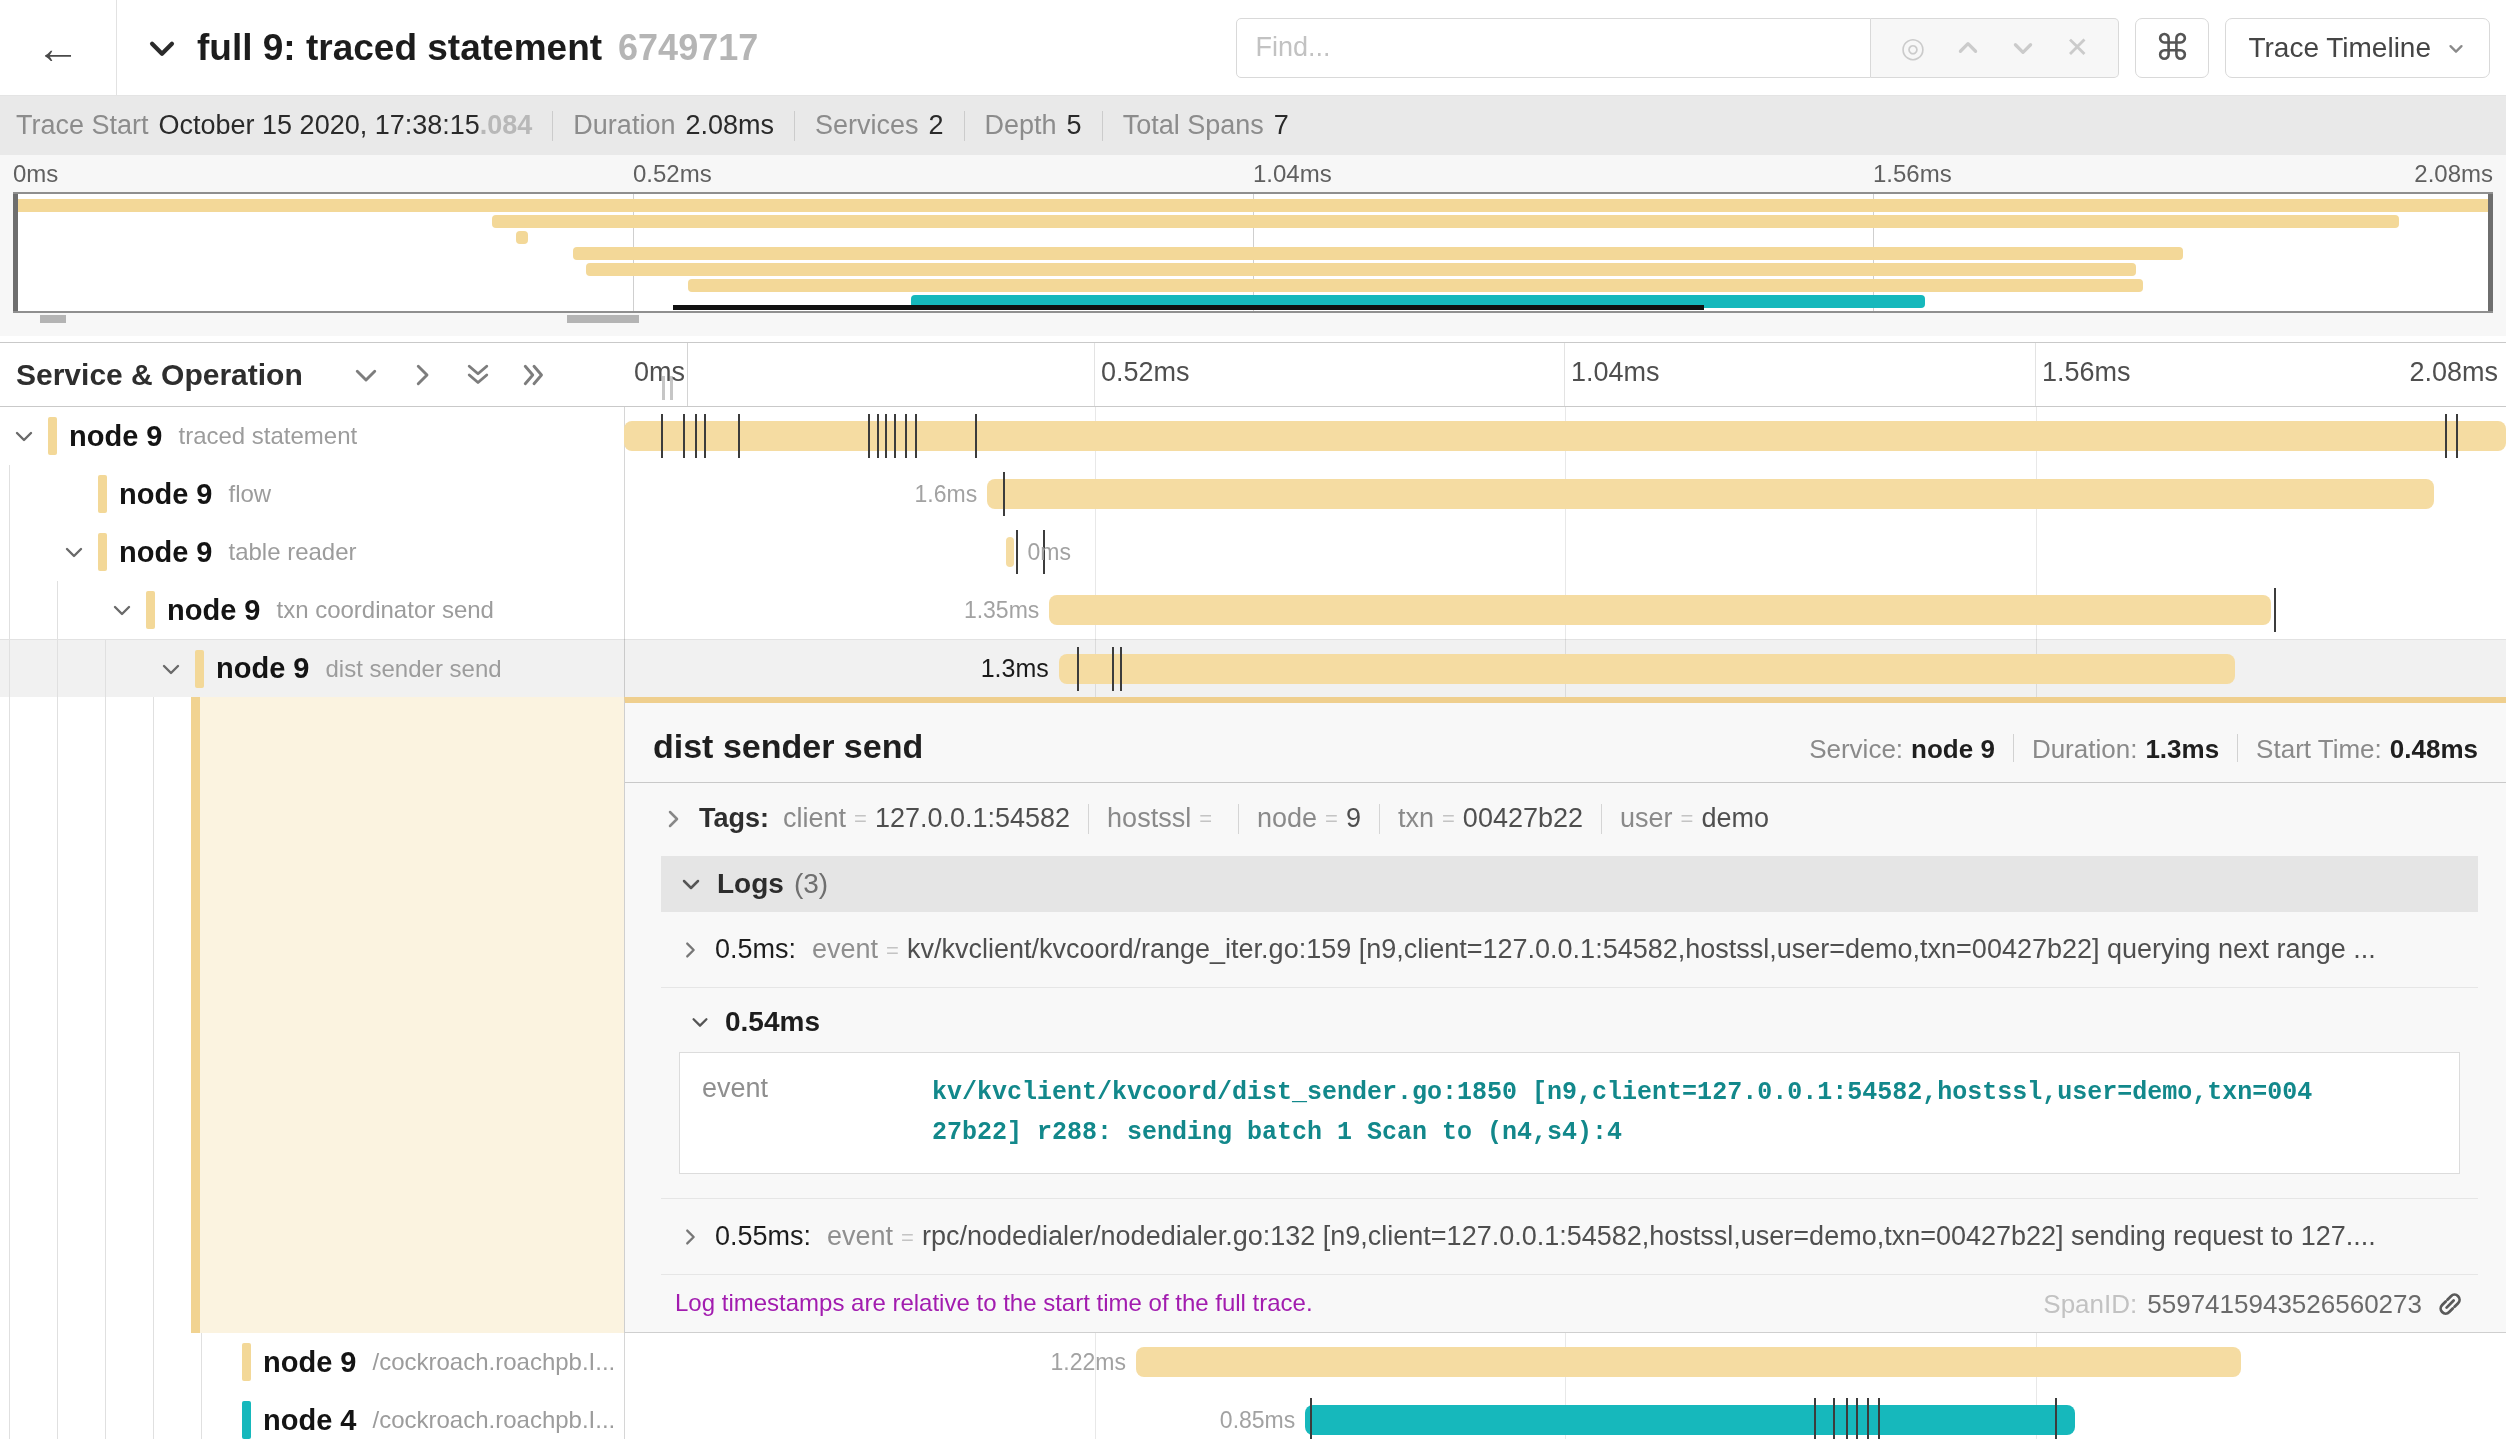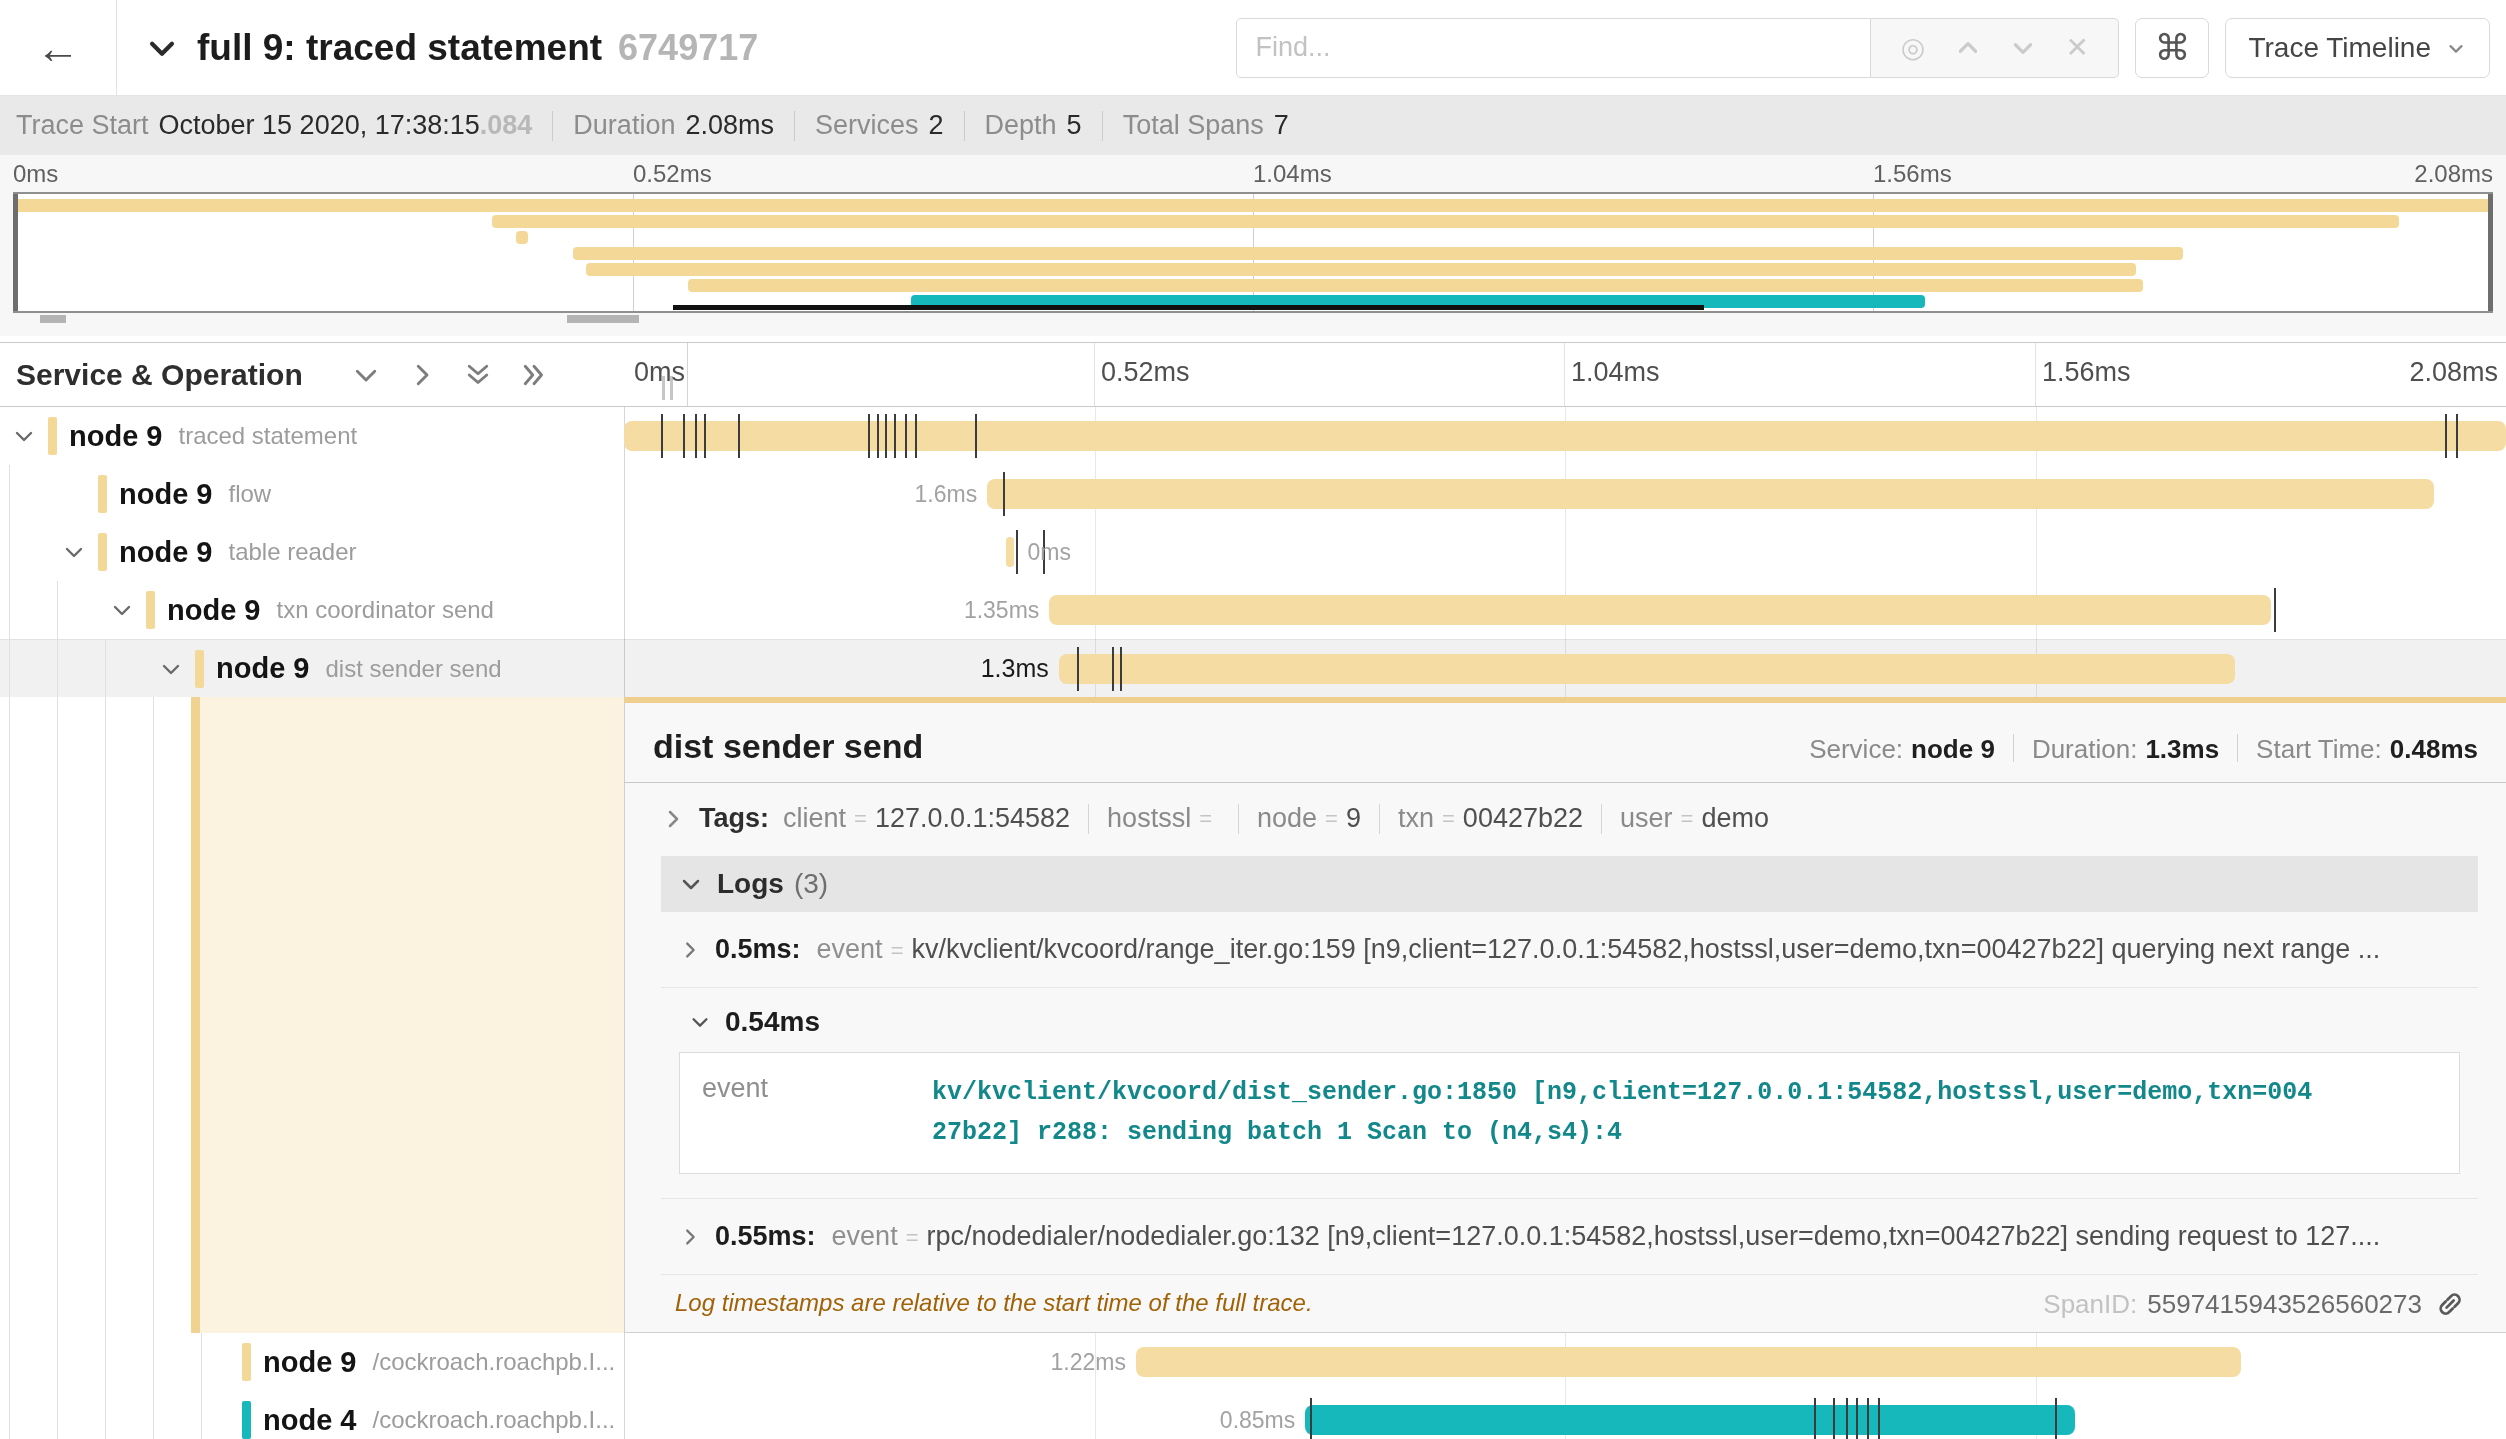--- a/index.html
+++ b/index.html
@@ -100,30 +100,30 @@
   .tag-item .tkey { color:#8a8a8a; }
   .tag-item .teq { color:#c4c4c4; font-size:22px; margin:0 8px; }
   .tag-item .tval { color:#4f4f4f; }
   .tag-sep { width:1px; height:30px; background:#d5d5d5; margin:0 18px; }
   .d-logs { margin:8px 28px 0 36px; border-bottom:1px solid #d8d8d8; }
   .d-logs-header { background:#e5e5e5; padding:12px 18px; display:flex; align-items:center; cursor:pointer; }
   .d-logs-header .llabel { font-size:28px; font-weight:700; color:#2c2c2c; margin-left:14px; }
   .d-logs-header .lcount { font-size:28px; color:#6f6f6f; margin-left:10px; font-weight:400; }
   .log-row { border-bottom:1px solid #e6e6e6; }
   .log-line { display:flex; align-items:baseline; padding:22px 18px; font-size:27px; cursor:pointer; white-space:nowrap; overflow:hidden; }
-  .log-line .ltime { font-weight:700; color:#1d1d1d; margin:0 16px 0 14px; }
+  .log-line .ltime { font-weight:400; color:#1d1d1d; margin:0 16px 0 14px; }
   .log-line .lkey { color:#8f8f8f; }
   .log-line .leq { color:#c4c4c4; font-size:22px; margin:0 8px; }
   .log-line .lval { color:#4f4f4f; overflow:hidden; text-overflow:ellipsis; flex:1; }
   .log-exp-hdr { display:flex; align-items:center; padding:18px 18px 14px 14px; font-size:28px; font-weight:700; color:#1d1d1d; cursor:pointer; }
   .log-exp-hdr span { margin-left:14px; }
   .event-box { margin:0 18px 24px 18px; background:#fff; border:1px solid #dcdcdc; display:flex; padding:20px 22px; }
   .event-box .ekey { width:230px; flex:none; font-size:27px; color:#8f8f8f; }
   .event-box .eval { font-family:"Liberation Mono","DejaVu Sans Mono",monospace; font-size:25px; font-weight:700; color:#12888B; line-height:1.6; max-width:1395px; word-break:break-all; }
-  .d-logs-footer { padding:14px 18px 26px 14px; font-size:24px; color:#a16207;font-style:italic; }
+  .d-logs-footer { padding:14px 18px 26px 14px; font-size:24px; color:#a21caf; }
   .d-spanid { position:absolute; right:40px; bottom:12px; display:flex; align-items:center; font-size:26px; }
   .d-spanid .silbl { color:#c2c2c2; margin-right:10px; }
   .d-spanid .sival { color:#6a6a6a; }
   .d-spanid .link-ic { margin-left:14px; display:flex; cursor:pointer; }
 </style>
 </head>
 <body>
 
 <div class="app">
 

